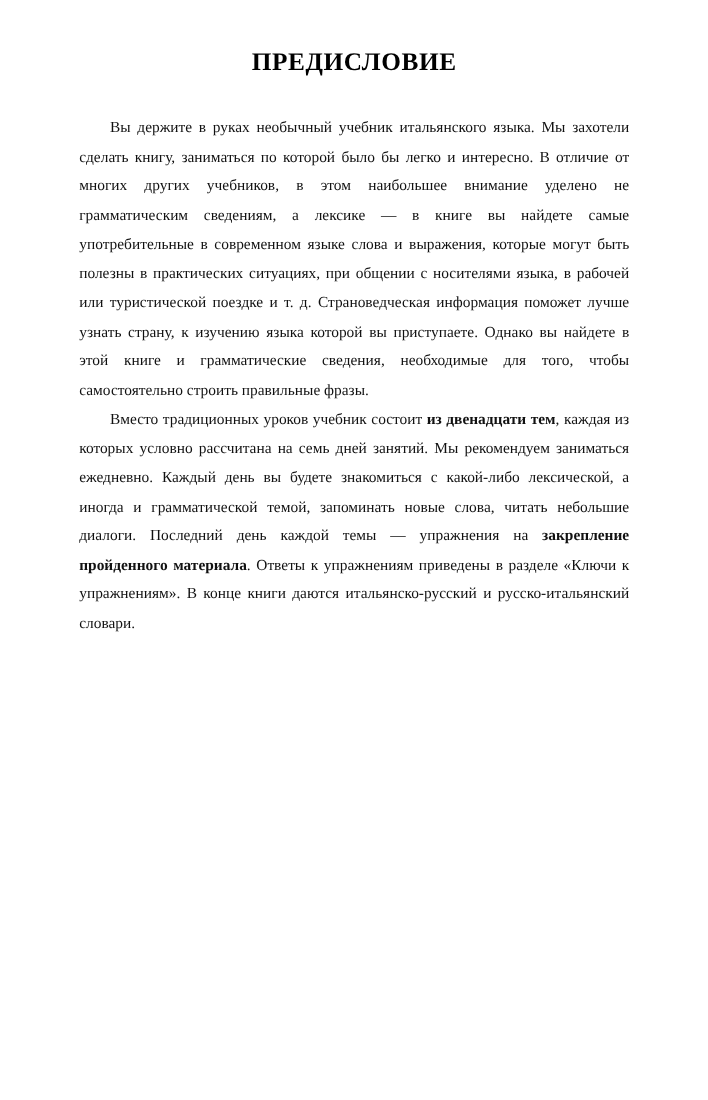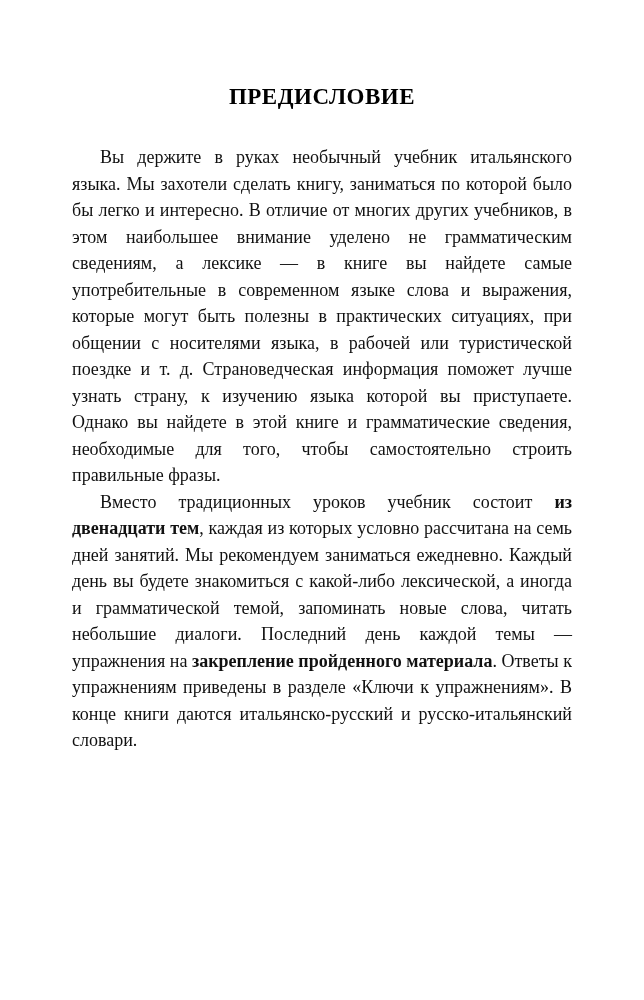--- a/index.html
+++ b/index.html
@@ -7,41 +7,41 @@
     padding: 0;
     background: #ffffff;
   }
   .page {
     position: relative;
     width: 644px;
     height: 1000px;
     margin: 0 auto;
     background: #ffffff;
     box-sizing: border-box;
-    padding: 84px 72px 0 72px;
+    padding: 44px 72px 0 72px;
     font-family: "Liberation Serif", "DejaVu Serif", serif;
     color: #111111;
     overflow: hidden;
   }
   .page-title {
     margin: 0 0 34px 0;
     text-align: center;
     font-size: 23px;
     font-weight: bold;
     letter-spacing: 0.5px;
     color: #000000;
   }
   .salutation {
     text-align: center;
     font-size: 18px;
     margin: 0 0 14px 0;
   }
   .body-text p {
     margin: 0;
-    font-size: 18px;
+    font-size: 14px;
     line-height: 26.5px;
     text-align: justify;
     text-indent: 28px;
     hyphens: auto;
     -webkit-hyphens: auto;
   }
   .body-text p span.bold {
     font-weight: bold;
   }
 </style>

